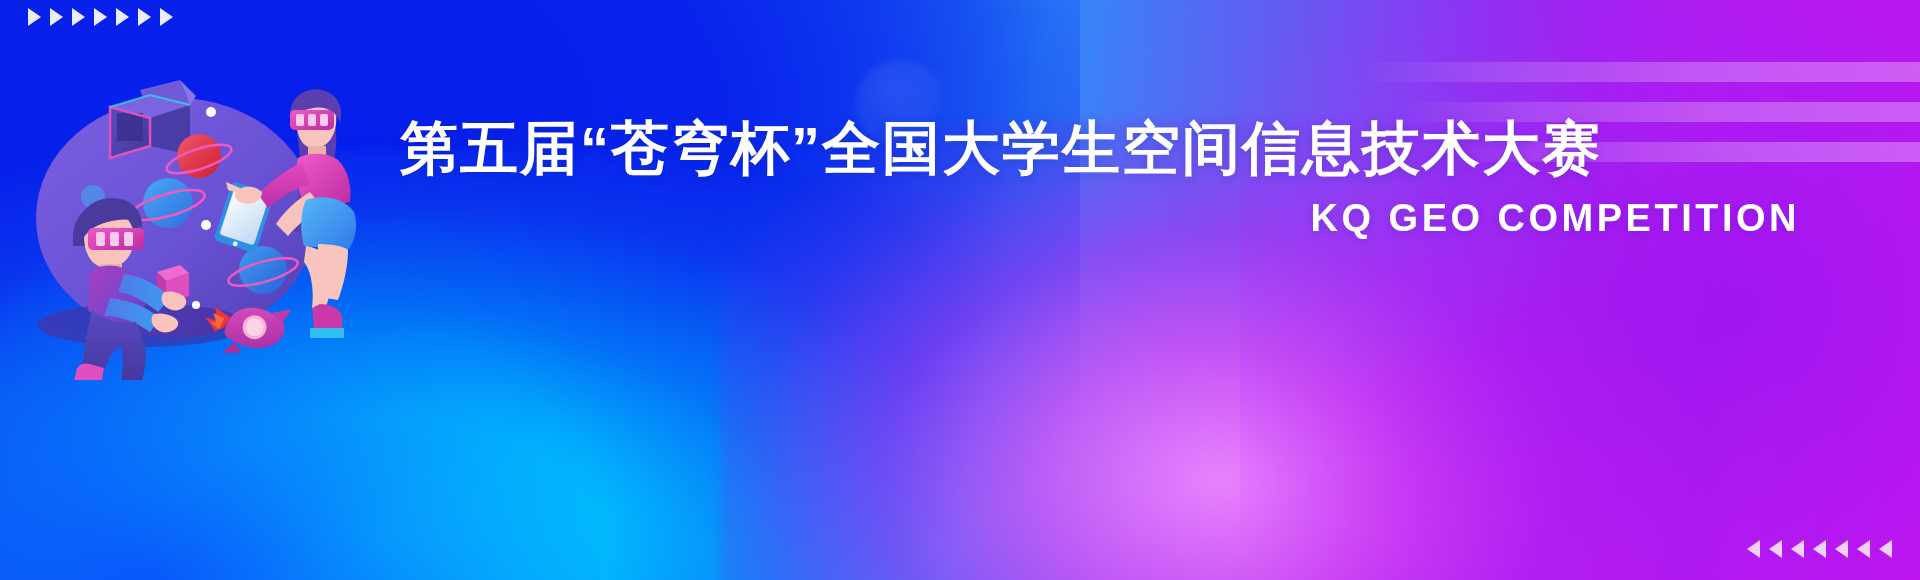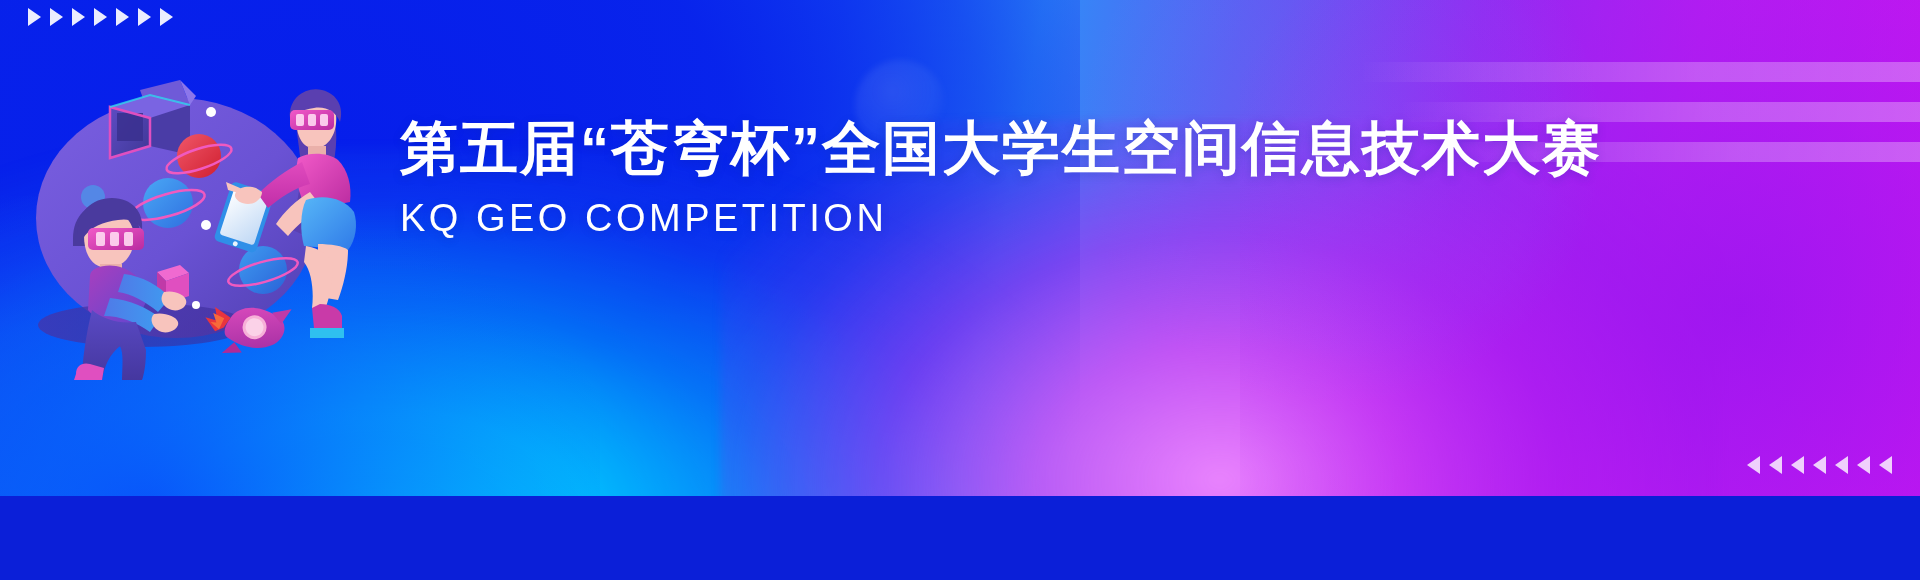--- a/index.html
+++ b/index.html
@@ -8,21 +8,21 @@
     width: 1920px;
     height: 580px;
     overflow: hidden;
     background: #0b1fd8;
     font-family: "Liberation Sans", "DejaVu Sans", sans-serif;
   }
 
   #banner {
     position: relative;
     width: 1920px;
-    height: 496px;
+    height: 580px;
     overflow: hidden;
     background: #404040;
   }
 
   
   .bg-base {
     position: absolute;
     inset: 0;
     background:
       linear-gradient(100deg,
@@ -205,25 +205,26 @@
     color: #ffffff;
     letter-spacing: 2px;
     line-height: 1.05;
     white-space: nowrap;
     text-shadow: 0 2px 10px rgba(0,40,140,0.22);
   }
 
   .sub-title {
     margin-top: 18px;
     font-size: 38px;
-    font-weight: 400;
+    font-weight: 700;
     color: #ffffff;
     letter-spacing: 3.5px;
     white-space: nowrap;
     text-shadow: 0 2px 8px rgba(0,40,140,0.18);
+    text-align: right;
   }
 
   .reg-date {
     position: absolute;
     left: 806px;
     top: 360px;
     font-size: 31px;
     font-weight: 700;
     color: #ffffff;
     letter-spacing: 1px;

